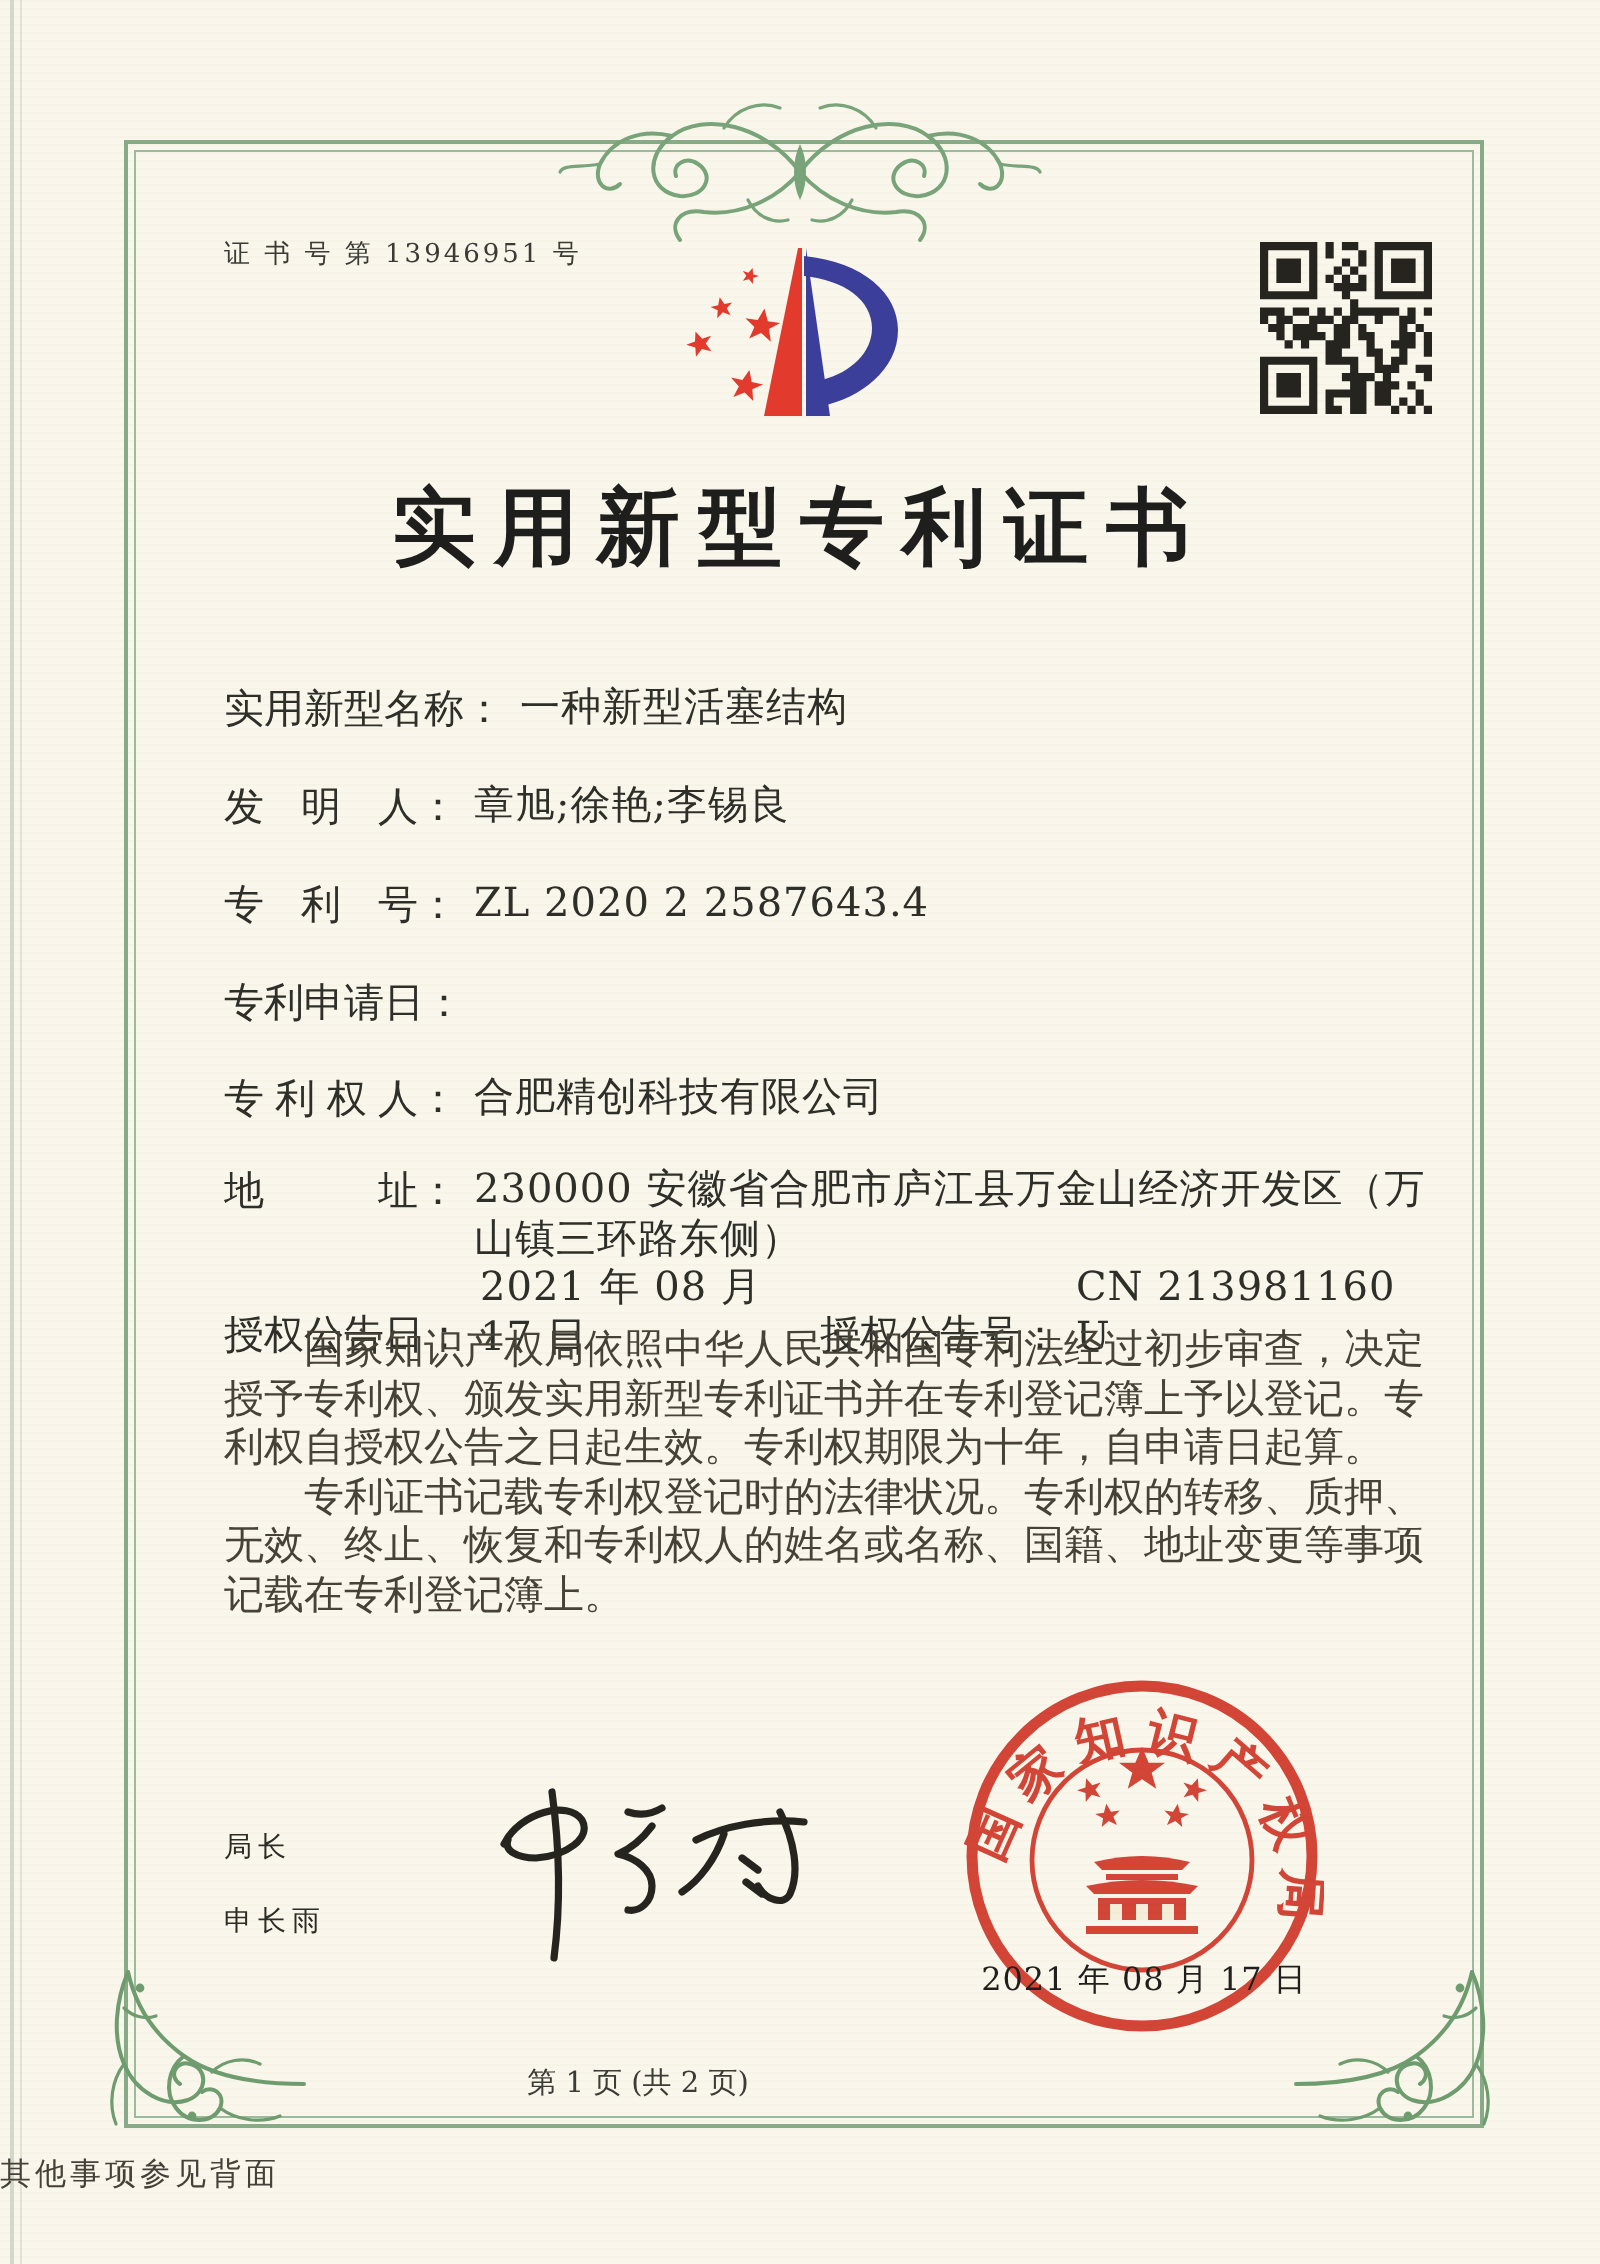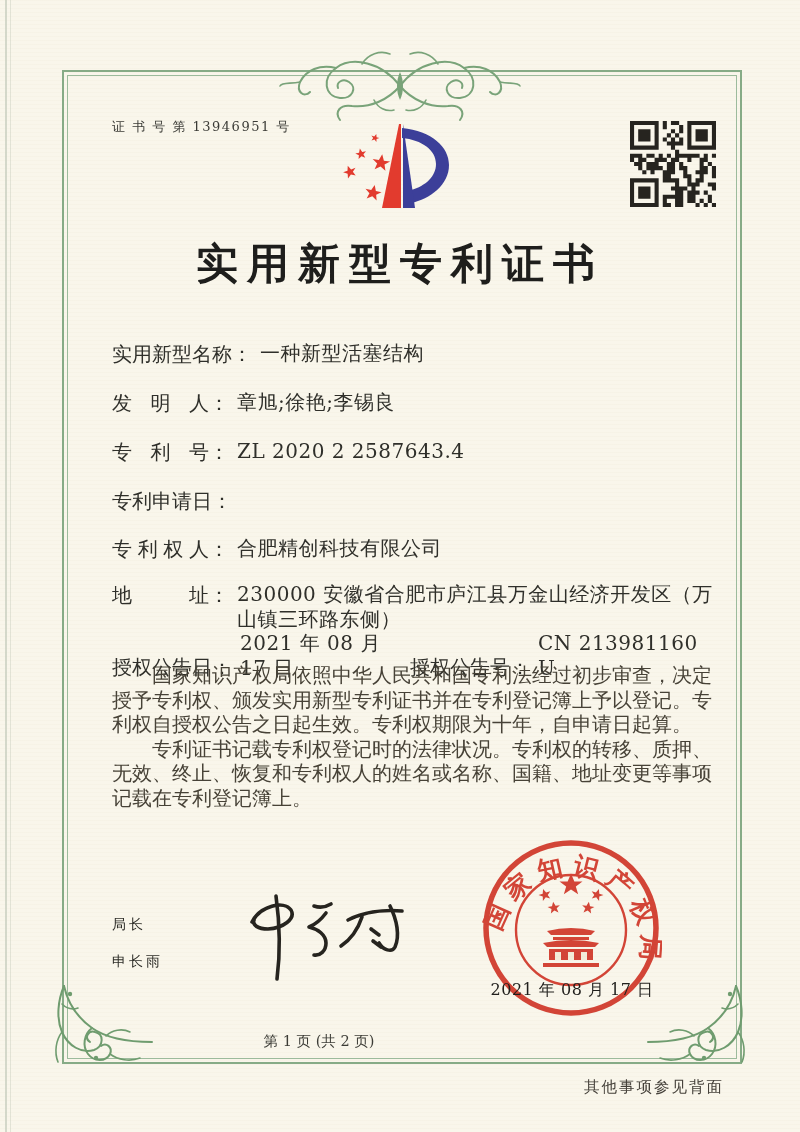--- a/index.html
+++ b/index.html
@@ -49,21 +49,21 @@
 
   .signoff{position:absolute;left:112px;top:906px;font-size:14px;color:#2c2c27;letter-spacing:3px;line-height:37px;}
   .sig{position:absolute;left:222px;top:876px;width:215px;height:118px;}
 
   .seal{position:absolute;left:480px;top:837px;width:182px;height:182px;opacity:.93;mix-blend-mode:multiply;}
   .seal-date{position:absolute;left:488px;top:980px;width:168px;text-align:center;
     font-size:16px;color:#201f1c;font-weight:500;letter-spacing:.5px;}
 
   .page-indicator{position:absolute;left:0;top:1032px;width:638px;text-align:center;
     font-size:14.5px;color:#3c3c36;}
-  .back-note{position:absolute;left:0;top:1077px;width:724px;text-align:right;
+  .back-note{position:absolute;left:0;top:1077px;width:724px;text-align:left;
     font-size:15.5px;color:#45413a;letter-spacing:2px;}
 </style>
 </head>
 <body>
 
 <div class="sheet">
 
   <div class="scan-edge e1"></div>
   <div class="scan-edge e2"></div>
 

